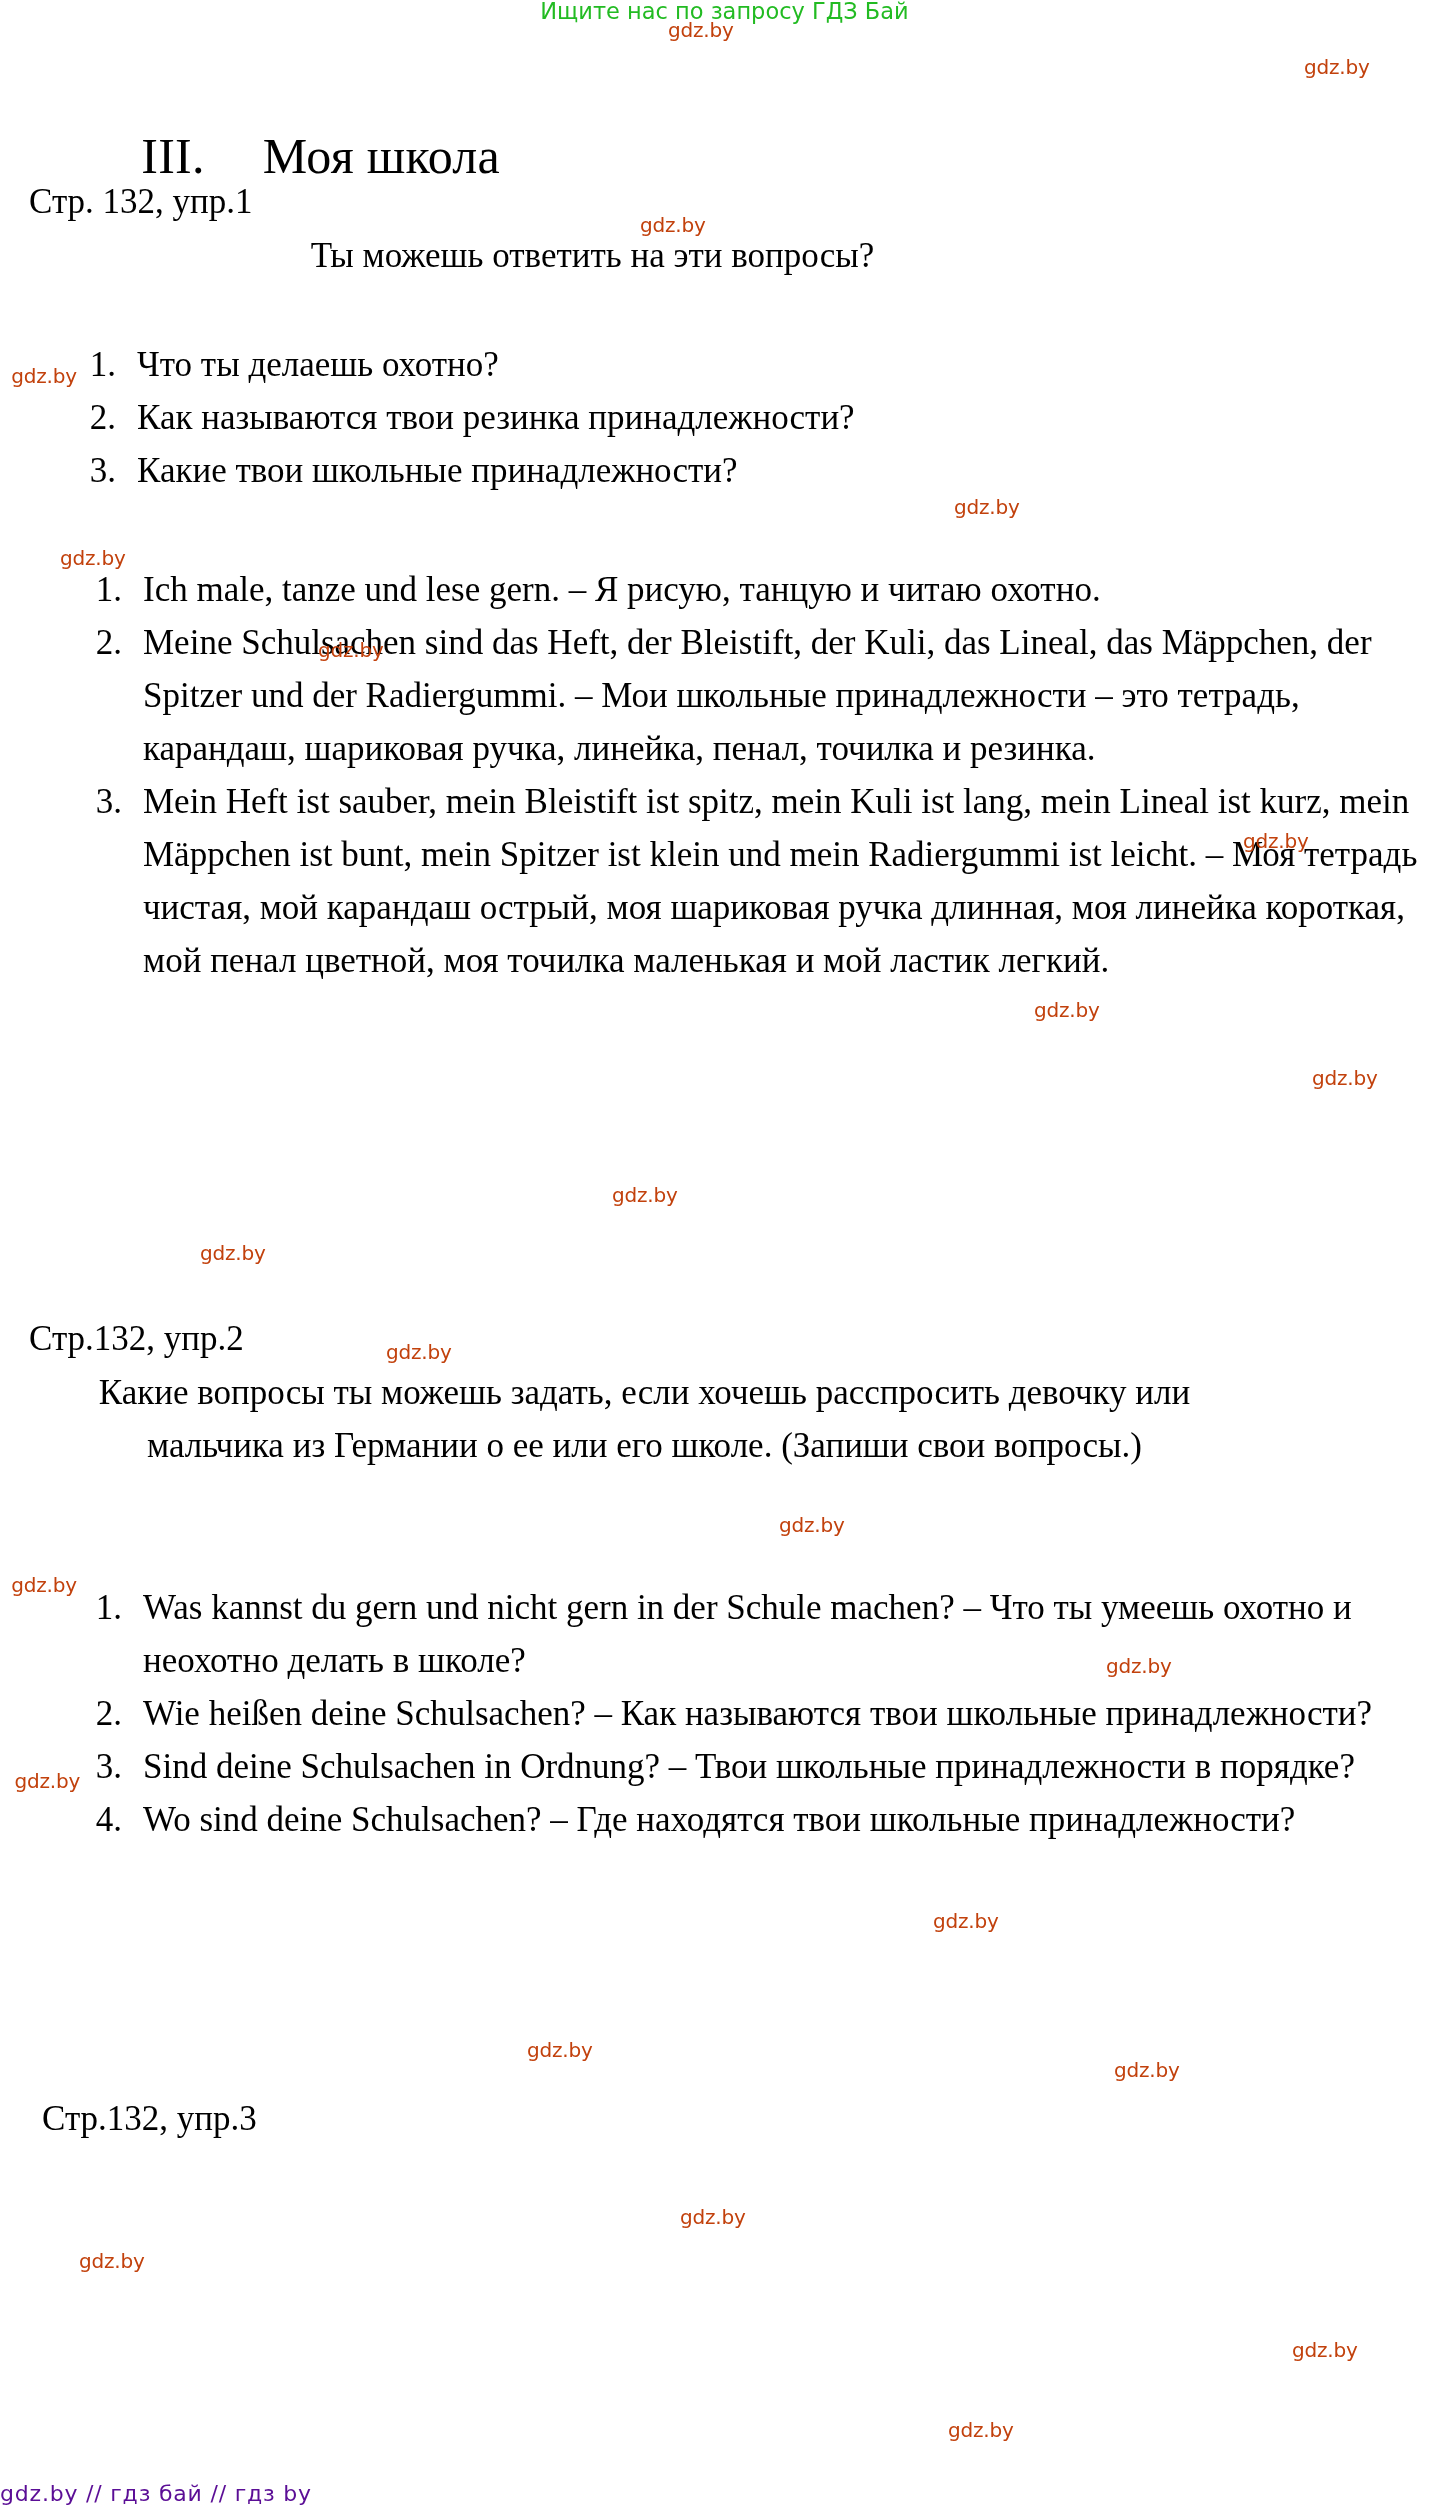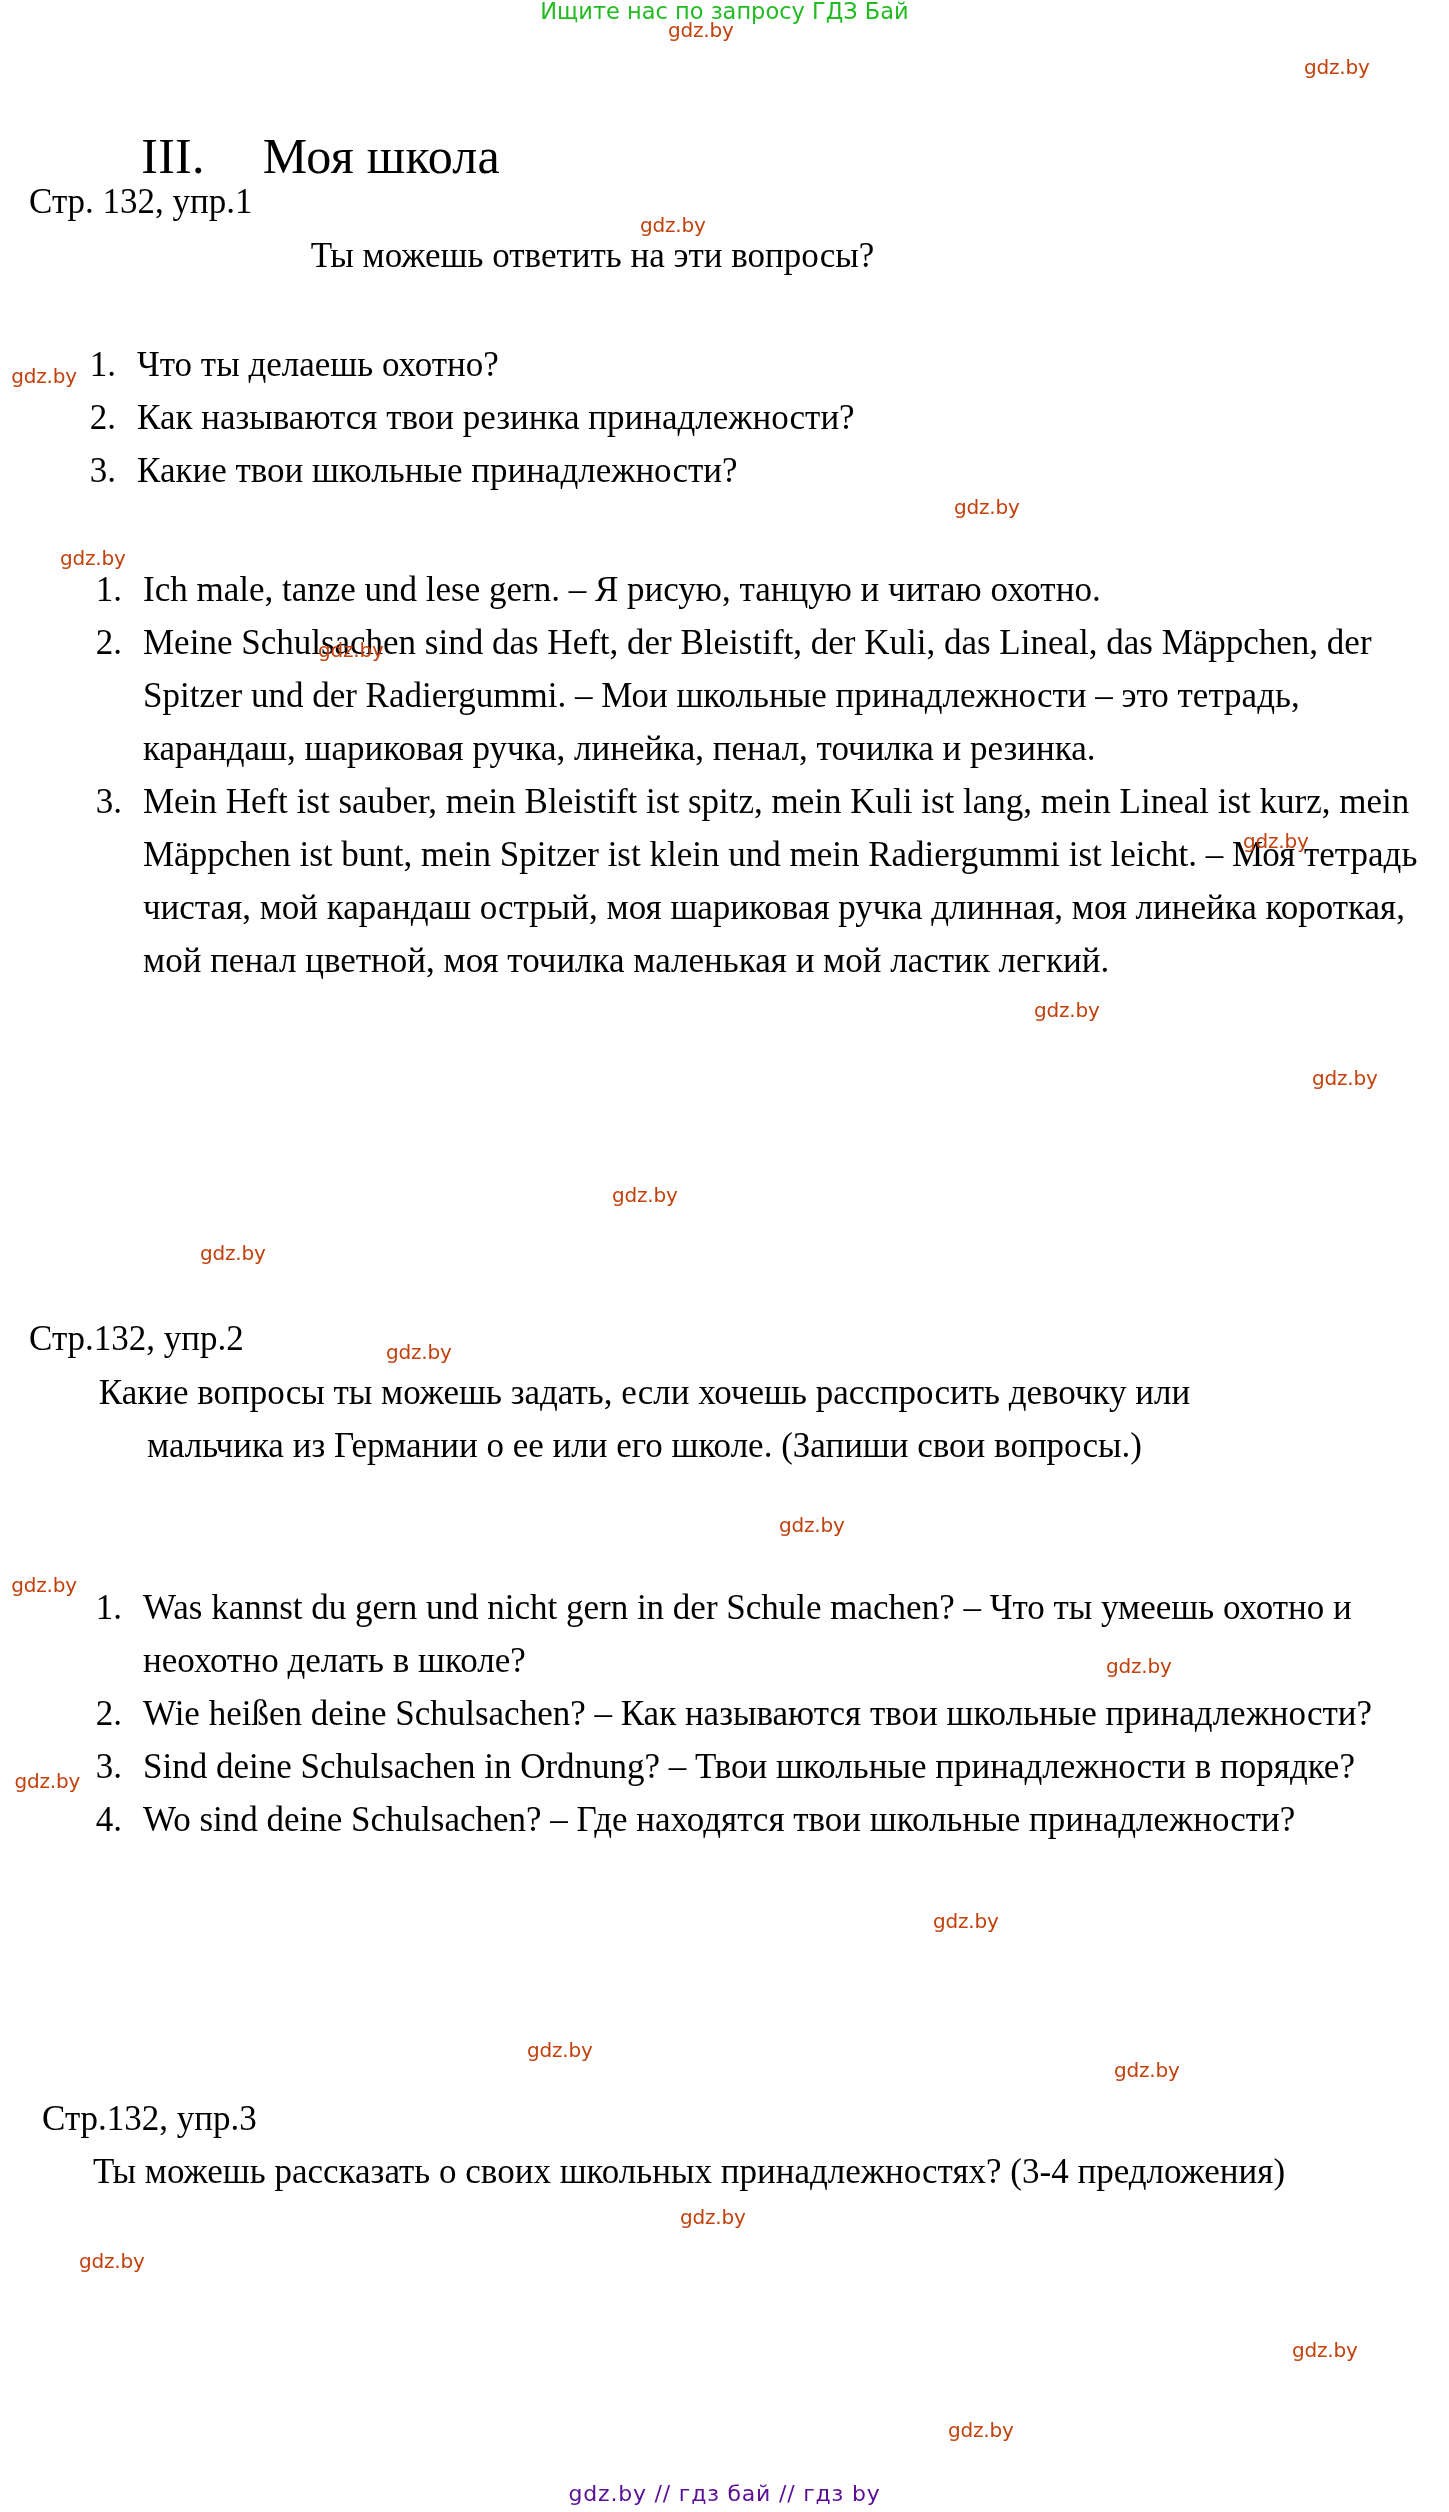--- a/index.html
+++ b/index.html
@@ -36,21 +36,20 @@
     font-size: 22.5px;
     color: #22bb22;
     letter-spacing: 0px;
     z-index: 6;
   }
   .wm-foot {
     position: absolute;
     bottom: 6.4px;
     left: 0;
     width: 1449px;
-    text-align: center;
     font-family: "DejaVu Sans", "Liberation Sans", sans-serif;
     font-size: 22px;
     color: #5b0e96;
     letter-spacing: 0.8px;
     z-index: 6;
   }
 
   
   .page {
     position: absolute;
@@ -162,21 +161,20 @@
       <span class="txt">Sind deine Schulsachen in Ordnung? – Твои школьные принадлежности в порядке?</span>
     </li>
     <li>
       <span class="num">4.</span>
       <span class="txt">Wo sind deine Schulsachen? – Где находятся твои школьные принадлежности?</span>
     </li>
   </ol>
 
   <div class="blk task-head" style="left:42px; top:2092px;">Стр.132, упр.3</div>
 
-  <div class="blk para" style="left:29px; top:2145px; width:1320px;">Ты можешь рассказать о своих школьных принадлежностях? (3-4 предложения)</div>
 
 
 </div>
 
 <div class="wm-foot">gdz.by  //  гдз бай  //  гдз by</div>
 
 <div id="wm-layer">
     <div class="wm" style="left: 668px; top: 17.7px;">gdz.by</div>
     <div class="wm" style="left: 1304px; top: 55px;">gdz.by</div>
     <div class="wm" style="left: 640px; top: 213px;">gdz.by</div>

